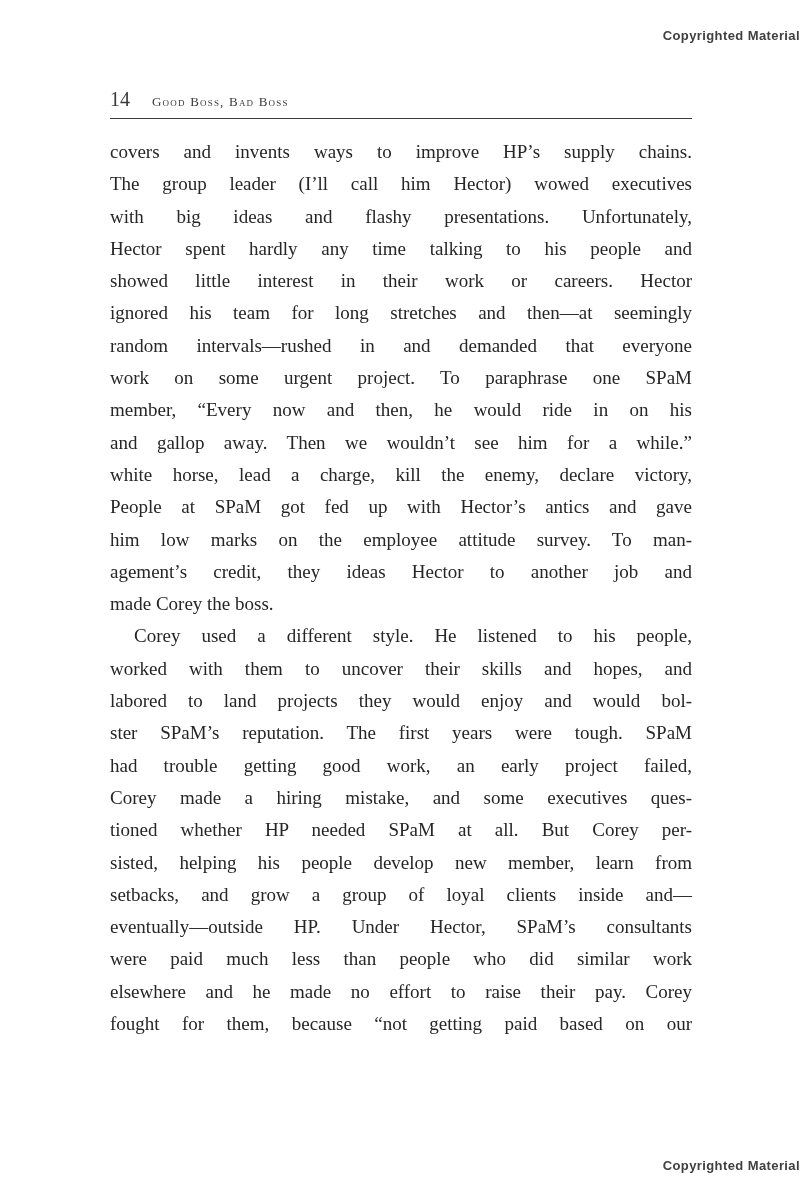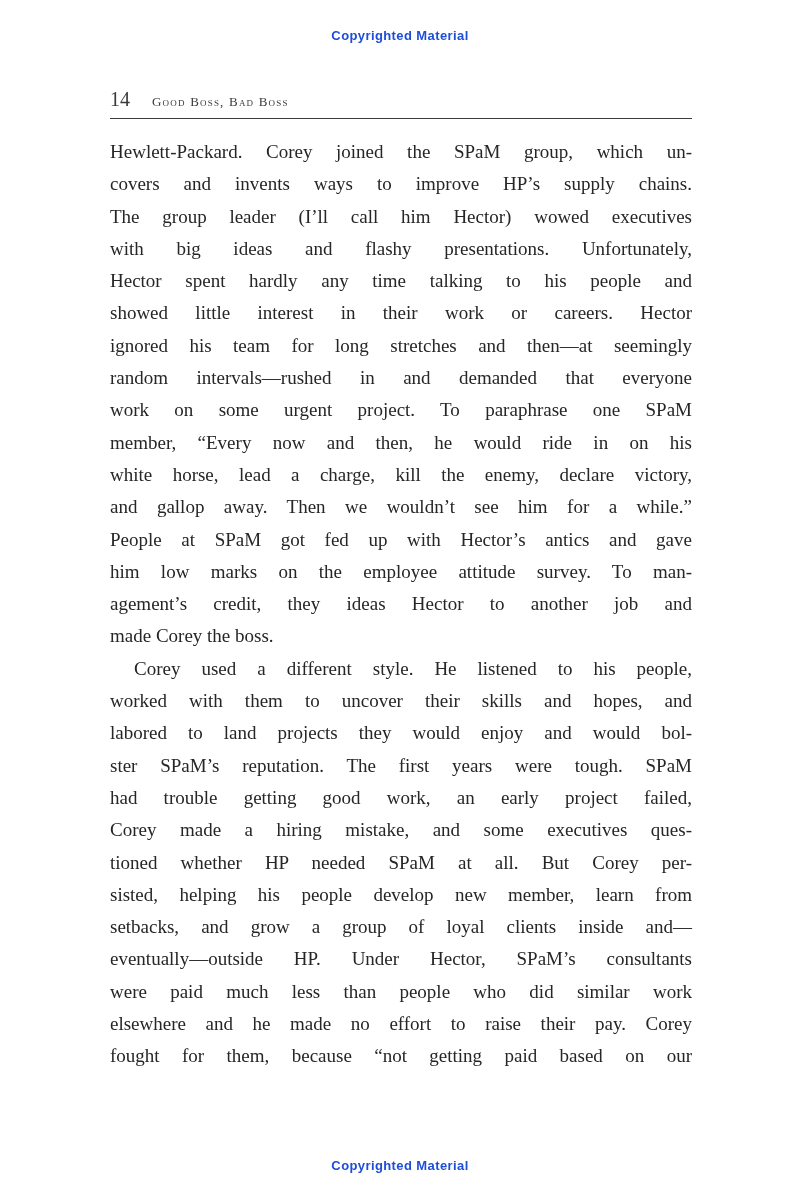--- a/index.html
+++ b/index.html
@@ -11,26 +11,26 @@
   }
   body {
     font-family: "Liberation Serif", serif;
     color: #262626;
     position: relative;
   }
   .copyright-notice {
     position: absolute;
     left: 0;
     width: 100%;
-    text-align: center;
+    text-align: right;
     font-family: "Liberation Sans", sans-serif;
     font-size: 13px;
     font-weight: bold;
     letter-spacing: 0.4px;
-    color: #1d4ed8;
+    color: #404040;
   }
   .copyright-top { top: 28px; }
   .copyright-bottom { top: 1158px; }
 
   .running-header {
     position: absolute;
     top: 88px;
     left: 110px;
     width: 582px;
     padding-bottom: 7px;
@@ -77,32 +77,31 @@
 <body>
 
 <div class="copyright-notice copyright-top">Copyrighted Material</div>
 
 <div class="running-header">
   <span class="page-number">14</span><span class="running-title">Good Boss, Bad Boss</span>
 </div>
 
 <div class="body-text">
     <div class="paragraph">
-      <div class="line">Hewlett-Packard. Corey joined the SPaM group, which un-</div>
       <div class="line">covers and invents ways to improve HP’s supply chains.</div>
       <div class="line">The group leader (I’ll call him Hector) wowed executives</div>
       <div class="line">with big ideas and flashy presentations. Unfortunately,</div>
       <div class="line">Hector spent hardly any time talking to his people and</div>
       <div class="line">showed little interest in their work or careers. Hector</div>
       <div class="line">ignored his team for long stretches and then—at seemingly</div>
       <div class="line">random intervals—rushed in and demanded that everyone</div>
       <div class="line">work on some urgent project. To paraphrase one SPaM</div>
       <div class="line">member, “Every now and then, he would ride in on his</div>
+      <div class="line">and gallop away. Then we wouldn’t see him for a while.”</div>
       <div class="line">white horse, lead a charge, kill the enemy, declare victory,</div>
-      <div class="line">and gallop away. Then we wouldn’t see him for a while.”</div>
       <div class="line">People at SPaM got fed up with Hector’s antics and gave</div>
       <div class="line">him low marks on the employee attitude survey. To man-</div>
       <div class="line">agement’s credit, they ideas Hector to another job and</div>
       <div class="line last">made Corey the boss.</div>
     </div>
     <div class="paragraph indent">
       <div class="line">Corey used a different style. He listened to his people,</div>
       <div class="line">worked with them to uncover their skills and hopes, and</div>
       <div class="line">labored to land projects they would enjoy and would bol-</div>
       <div class="line">ster SPaM’s reputation. The first years were tough. SPaM</div>

